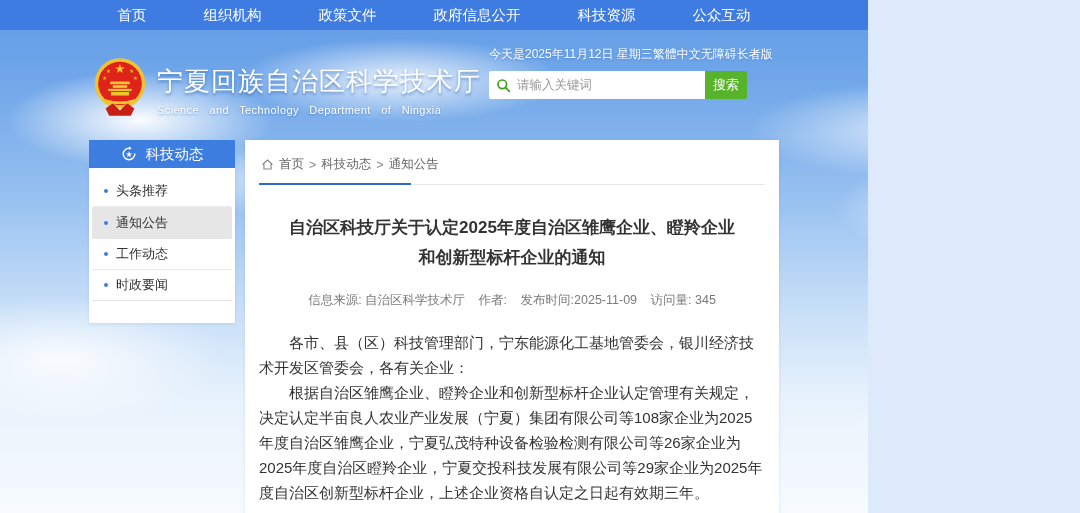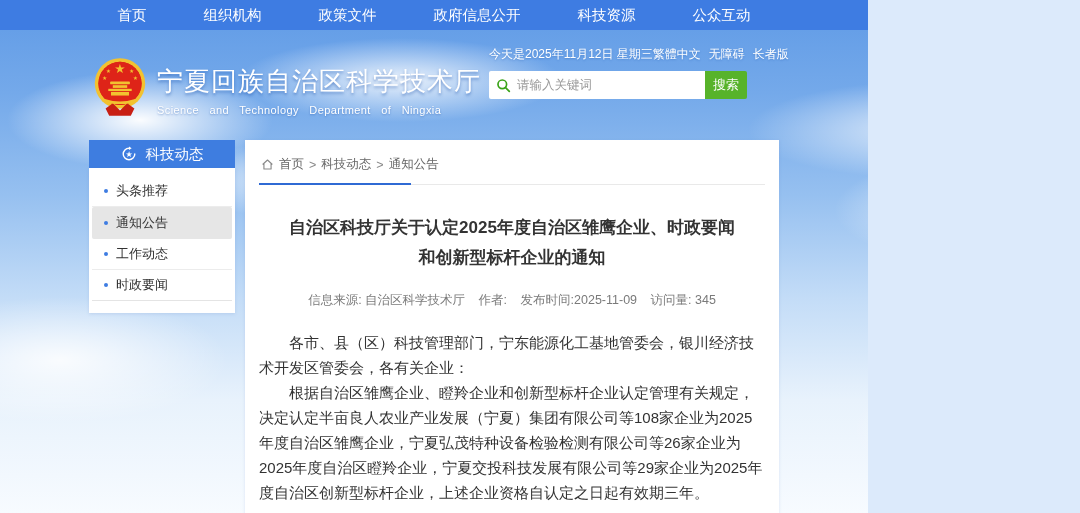--- a/index.html
+++ b/index.html
@@ -34,37 +34,37 @@
   .site-name {
     color:#fff; font-size:26px; font-weight:normal; letter-spacing:1px; white-space:nowrap;
     text-shadow:0 2px 3px rgba(25,80,170,.5);
   }
   .site-name-en {
     margin-top:5px; color:#fff; font-size:11px; letter-spacing:.4px; word-spacing:7px;
     white-space:nowrap; text-shadow:0 1px 2px rgba(25,80,170,.45);
   }
   .header-right { position:absolute; right:32px; top:16px; width:258px; }
   .top-row { display:flex; justify-content:space-between; align-items:center; color:#fff; font-size:12px; margin-bottom:8px; text-shadow:0 1px 2px rgba(25,80,170,.35); }
-  .quick-links { display:flex; gap:8px; }
+  .quick-links { display:flex; gap:0; }
   .quick-links a { color:#fff; text-decoration:none; cursor:pointer; white-space:nowrap; }
   .today { white-space:nowrap; }
   .search-row { display:flex; height:28px; }
   .search-box { flex:1; background:#fff; display:flex; align-items:center; padding:0 7px; border-radius:2px 0 0 2px; }
   .search-box input { border:0; outline:none; flex:1; font-size:12.5px; color:#333; margin-left:6px; background:transparent; }
   .search-box input::placeholder { color:#999; }
   .search-btn { width:42px; border:0; background:#57b32a; color:#fff; font-size:13px; cursor:pointer; border-radius:0 2px 2px 0; }
 
   
   .main { position:relative; z-index:4; width:690px; margin:0 auto; display:flex; gap:10px; align-items:flex-start; }
   .sidebar { width:146px; flex:0 0 auto; }
   .sidebar-header {
     height:28px; background:#3e7de0; color:#fff; font-size:14.5px;
     display:flex; align-items:center; justify-content:center; gap:9px;
   }
-  .sidebar-menu { background:#fff; padding:8px 0 12px; box-shadow:0 1px 3px rgba(90,130,190,.18); }
+  .sidebar-menu { background:#fff; padding:8px 0 22px; box-shadow:0 1px 3px rgba(90,130,190,.18); }
   .menu-item {
     height:31px; margin:0 3px; display:flex; align-items:center; padding-left:12px;
     font-size:13px; color:#333; border-bottom:1px solid #ececec; cursor:pointer;
   }
   .menu-item:last-child { border-bottom:1px solid #e4e4e4; }
   .menu-item .dot { width:4px; height:4px; border-radius:50%; background:#3e7ce2; margin-right:8px; flex:0 0 auto; }
   .menu-item.active { background:#e6e6e6; border-radius:2px; border-bottom:none; height:32px; }
 
   .content { flex:1; background:#fff; min-height:373px; padding:8px 14px 40px; box-shadow:0 1px 3px rgba(90,130,190,.18); }
   .breadcrumb {
@@ -180,21 +180,21 @@
           <path d="M2 8 L8 2.5 L14 8 M3.6 7 L3.6 13.5 L12.4 13.5 L12.4 7" fill="none" stroke="#8a8a8a" stroke-width="1.4" stroke-linejoin="round"></path>
         </svg>
         <a>首页</a>
         <span class="sep">&gt;</span>
         <a>科技动态</a>
         <span class="sep">&gt;</span>
         <a>通知公告</a>
       </div>
 
       <div class="article-title">
-        <div>自治区科技厅关于认定2025年度自治区雏鹰企业、时政要闻</div>
+        <div>自治区科技厅关于认定2025年度自治区雏鹰企业、瞪羚企业</div>
         <div>和创新型标杆企业的通知</div>
       </div>
 
       <div class="meta">
         <span>信息来源: 自治区科学技术厅</span>
         <span>作者:</span>
         <span>发布时间:2025-11-09</span>
         <span>访问量: 345</span>
       </div>
 

